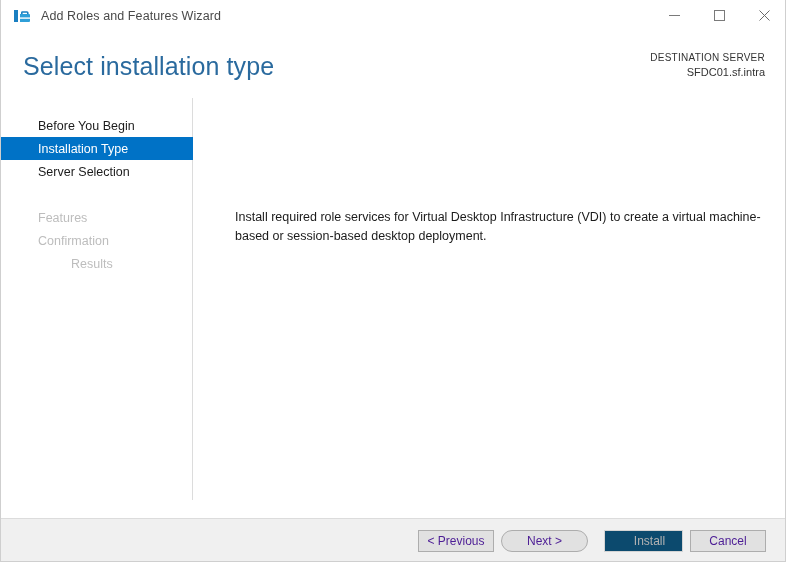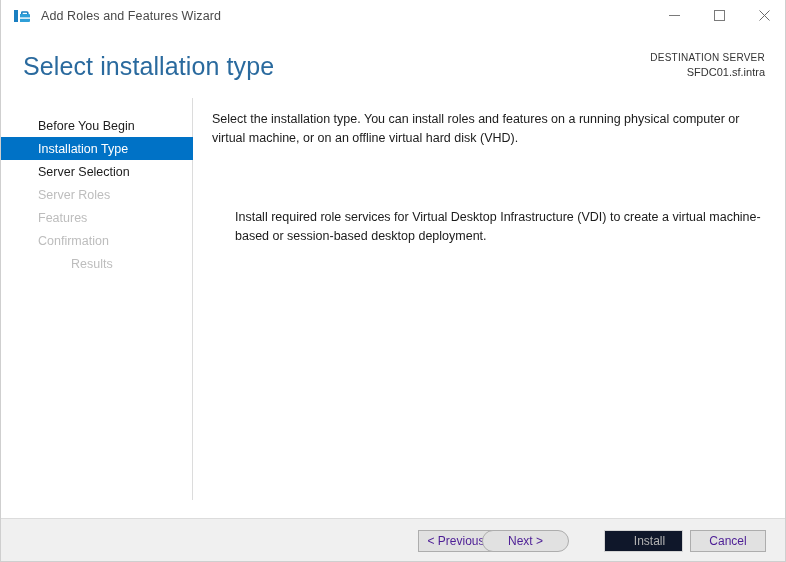--- a/index.html
+++ b/index.html
@@ -237,27 +237,27 @@
     box-sizing: border-box;
     font-family: "Liberation Sans", sans-serif;
     font-size: 12px;
     color: #4c1d95;
     padding: 0;
     line-height: 20px;
     text-align: center;
     white-space: nowrap;
   }
   .btn.disabled {
-    background: #0f172a;
+    background: #0c4a6e;
     border-color: #d4d4d4;
     color: #b2b2b2;
     padding-left: 12px;
   }
   .btn-previous { left: 417px; width: 76px; }
-  .btn-next     { left: 481px; width: 87px; border-radius: 11px; }
+  .btn-next     { left: 500px; width: 87px; border-radius: 11px; }
   .btn-install  { left: 603px; width: 79px; }
   .btn-cancel   { left: 689px; width: 76px; }
 </style>
 </head>
 <body>
 
 <div class="window">
 
   <div class="titlebar">
     <svg class="title-icon" viewBox="0 0 18 18" xmlns="http://www.w3.org/2000/svg">
@@ -300,36 +300,32 @@
     <div class="sidebar">
       <div class="nav-item" style="top:16px;">
           <span>Before You Begin</span>
         </div>
       <div class="nav-item selected" style="top:39px;">
           <span>Installation Type</span>
         </div>
       <div class="nav-item" style="top:62px;">
           <span>Server Selection</span>
         </div>
-      <div class="nav-item disabled" style="top:85px;">
-          <span>Server Roles</span>
-        </div>
       <div class="nav-item disabled" style="top:108px;">
           <span>Features</span>
         </div>
       <div class="nav-item disabled" style="top:131px;">
           <span>Confirmation</span>
         </div>
       <div class="nav-item disabled" style="top:154px;margin-left:33px;">
           <span>Results</span>
         </div>
     </div>
 
     <div class="content">
-      <div class="intro">Select the installation type. You can install roles and features on a running physical computer or virtual machine, or on an offline virtual hard disk (VHD).</div>
 
 
       <div class="option option-2">
         <div class="opt-desc">Install required role services for Virtual Desktop Infrastructure (VDI) to create a virtual machine-based or session-based desktop deployment.</div>
       </div>
     </div>
   </div>
 
   <div class="footer">
     <button class="btn btn-previous">&lt; Previous</button>

